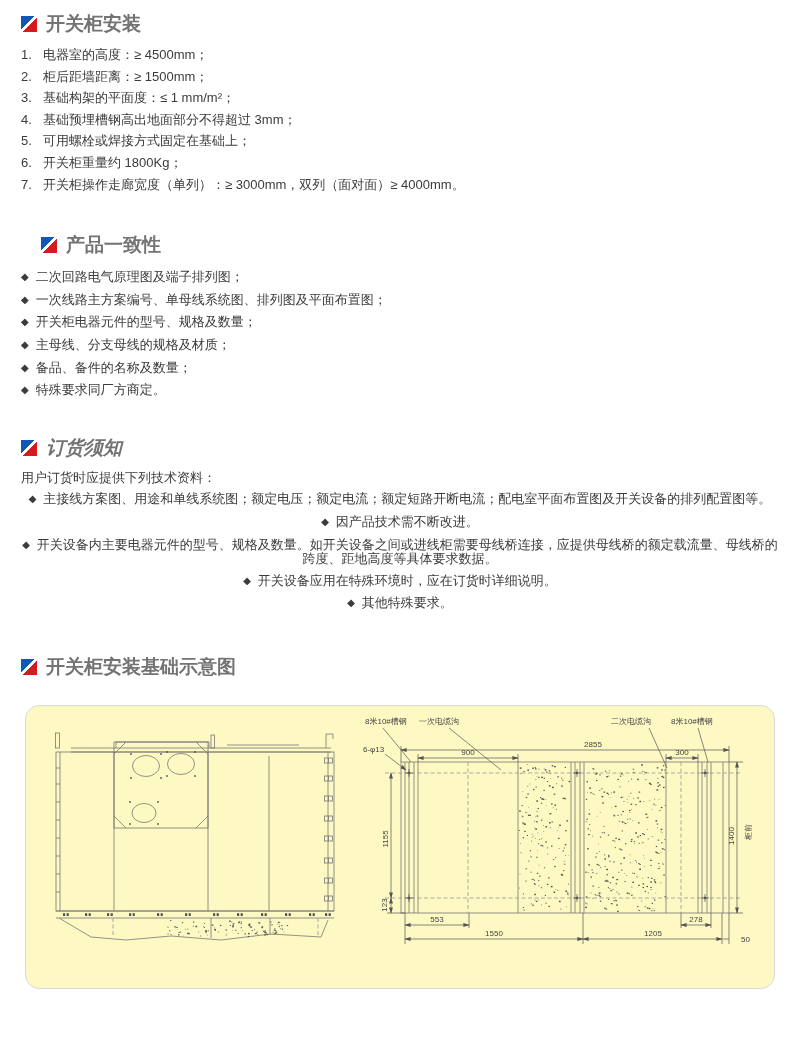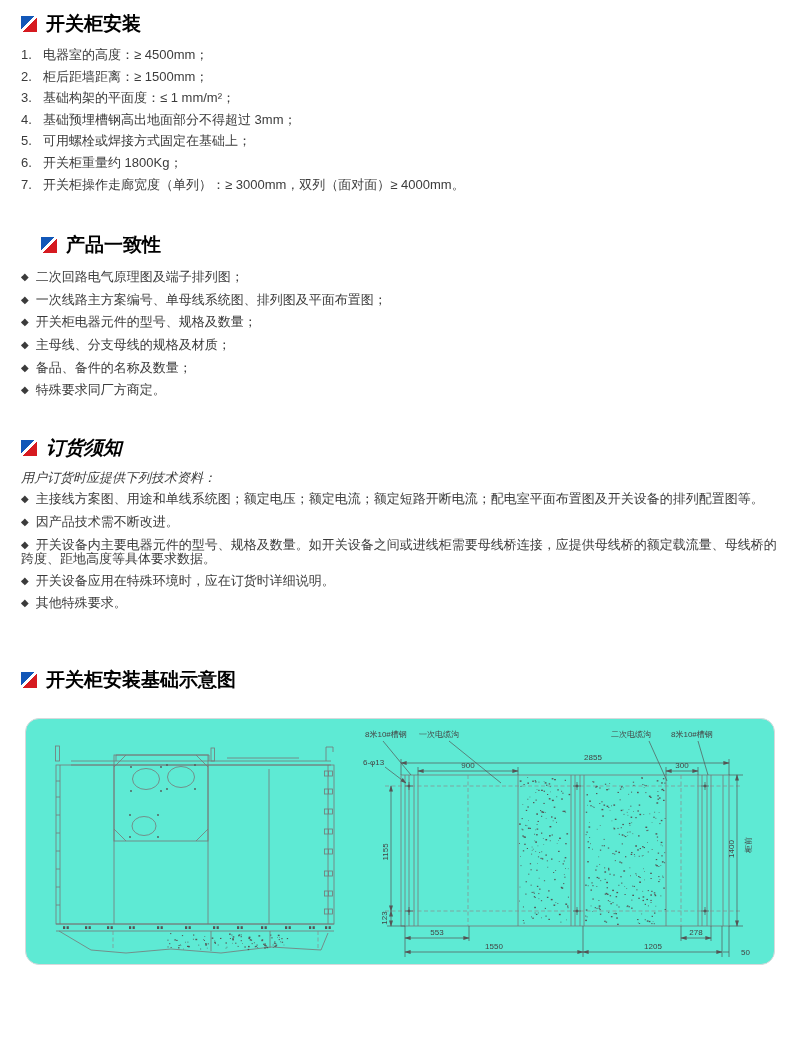--- a/index.html
+++ b/index.html
@@ -3,38 +3,38 @@
 <meta charset="utf-8">
 <style>
   * { margin:0; padding:0; box-sizing:border-box; }
   html,body { background:#fff; }
   .page {
     position:relative; width:800px; height:1039px; background:#fff;
     font-family:"Liberation Sans","DejaVu Sans",sans-serif;
     color:#3b3b3b; overflow:hidden;
   }
   .content { padding:13px 21px 0 21px; }
-  .sec-head { display:flex; align-items:center; gap:9px; color:#000000;
+  .sec-head { display:flex; align-items:center; gap:9px; color:#737373;
     font-size:19px; font-weight:bold; line-height:22px; }
   .sq { width:16px; height:16px; flex:0 0 16px;
     background:linear-gradient(135deg,#1257b8 42%,#ffffff 42%,#ffffff 55%,#d61a20 55%); }
   .numlist { margin-top:13px; font-size:13px; }
   .numlist .row { display:flex; margin-bottom:8px; line-height:13.6px; }
   .numlist .num { width:22px; flex:0 0 22px; }
   .blist { margin-top:14px; font-size:13px; }
   .blist .row { margin-bottom:8px; line-height:13.6px; }
   .blist .dia { font-size:10px; margin-right:7px; position:relative; top:-1px; }
   .h2 { margin-top:43px;padding-left:20px; }
   .h3 { margin-top:39px;font-style:italic; }
-  .h4 { margin-top:58px; }
-  .intro { margin-top:12px; font-size:13px; line-height:13.6px;font-style:italic; }
-  .blist3 { margin-top:8px; }
+  .h4 { margin-top:45px; }
+  .intro { margin-top:12px; font-size:13px; line-height:13.6px; }
+  .blist3 { margin-top:8px;text-align:center; }
   .panel {
-    margin:27px 0 0 4px; width:750px; height:247px;
-    border:1px solid #d7d9db; border-radius:14px; position:relative; background:#5eead4;
+    margin:27px 0 0 4px; width:750px; height:284px;
+    border:1px solid #d7d9db; border-radius:14px; position:relative; background:#fef9c3;
   }
   .panel svg { position:absolute; top:0; }
   #svg-cab { left:5px; }
   #svg-plan { left:335px; }
   svg text { font-family:"Liberation Sans","DejaVu Sans",sans-serif; fill:#444; }
   .thin { stroke:#777; stroke-width:0.8; fill:none; }
   .dash { stroke:#8a8a8a; stroke-width:0.7; fill:none; stroke-dasharray:4 2.5; }
   .dim  { stroke:#555; stroke-width:0.7; fill:none; }
   .dimtxt { font-size:8px; }
   .lbltxt { font-size:8px; }

